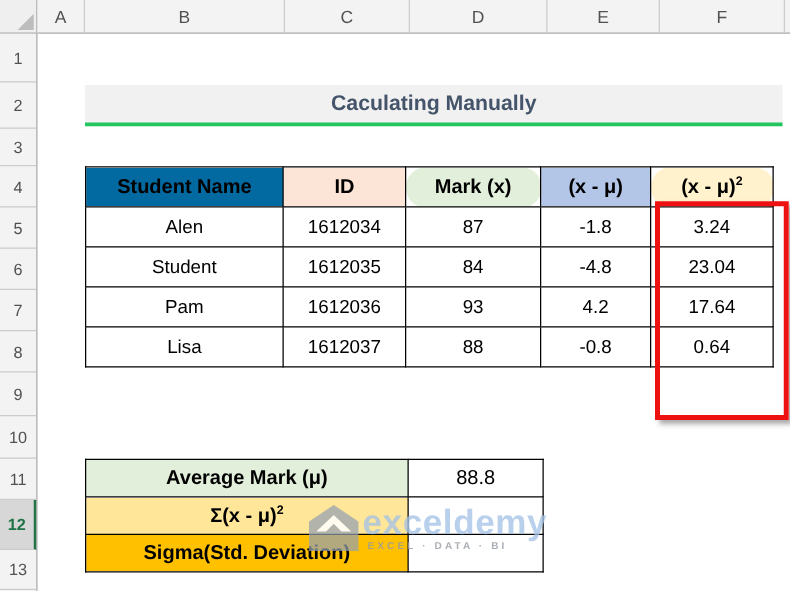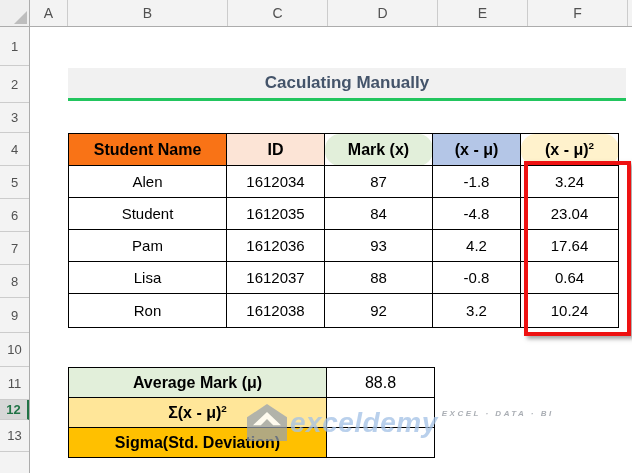--- a/index.html
+++ b/index.html
@@ -26,21 +26,21 @@
               border-bottom:3px solid #22c55e;display:flex;align-items:center;justify-content:center;
               font-size:17px;font-weight:bold;color:#44546A;box-sizing:content-box;}
 
   
   table{border-collapse:collapse;}
   .main-table{position:absolute;left:68px;top:133px;table-layout:fixed;}
   .main-table th,.main-table td{border:1.5px solid #000;text-align:center;vertical-align:middle;
        padding:0;font-size:15px;height:31px;overflow:hidden;}
   .main-table th{font-weight:bold;font-size:16px;}
   .c-student{width:157px;} .c-id{width:97px;} .c-mark{width:107px;border-radius:15px;} .c-diff{width:87px;} .c-diffsq{width:97px;}
-  .bg-student{background:#f97316;} .bg-id{background:#FCE4D6;margin-left:44px;} .bg-mark{background:#E2EFDA;}
+  .bg-student{background:#0369a1;} .bg-id{background:#FCE4D6;margin-left:44px;} .bg-mark{background:#E2EFDA;}
   .bg-diff{background:#B4C6E7;} .bg-diffsq{background:#FFF2CC;border-radius:15px;}
   sup{font-size:0.62em;}
 
   
   .red-box{position:absolute;left:524px;top:161px;width:99px;height:167px;border:4px solid #EE1111;
            box-shadow:3px 3px 4px rgba(80,80,80,.5);z-index:6;pointer-events:none;}
 
   
   .summary-table{position:absolute;left:68px;top:367px;table-layout:fixed;}
   .summary-table td{border:1.5px solid #000;text-align:center;vertical-align:middle;padding:0;
@@ -50,21 +50,21 @@
   .bg-avg{background:#E2EFDA;} .bg-sum{background:#FFE699;} .bg-sigma{background:#FFC000;}
 
   
   .watermark{position:absolute;left:247px;top:404px;display:flex;align-items:center;z-index:9;
              pointer-events:none;opacity:.85;}
   .wm-icon{position:relative;width:40px;height:37px;margin-right:3px;}
   .wm-house{position:absolute;inset:0;background:rgba(148,160,176,.85);
             clip-path:polygon(50% 0,100% 36%,100% 100%,0 100%,0 36%);}
   .wm-arrow{position:absolute;left:6px;top:8px;width:28px;height:22px;background:#fff;
             clip-path:polygon(50% 0,100% 60%,72% 60%,50% 32%,28% 60%,0 60%);}
-  .wm-textcol{display:flex;flex-direction:row;line-height:1;font-style:italic;}
+  .wm-textcol{display:flex;flex-direction:column;line-height:1;}
   .wm-brand{font-size:28px;font-weight:bold;color:rgba(164,194,230,.9);letter-spacing:.5px;}
   .wm-tagline{font-size:8px;color:rgba(150,155,162,.95);letter-spacing:2.5px;margin-top:1px;padding-left:4px;font-weight:bold;}
 </style>
 </head>
 <body>
 
 <div class="stage">
 
   <div class="corner">
     <div class="corner-tri"></div>
@@ -85,21 +85,21 @@
     <div class="rowcell" style="height:37px">2</div>
     <div class="rowcell" style="height:30px">3</div>
     <div class="rowcell" style="height:33px">4</div>
     <div class="rowcell" style="height:33px">5</div>
     <div class="rowcell" style="height:33px">6</div>
     <div class="rowcell" style="height:33px">7</div>
     <div class="rowcell" style="height:33px">8</div>
     <div class="rowcell" style="height:35px">9</div>
     <div class="rowcell" style="height:34px">10</div>
     <div class="rowcell" style="height:33px">11</div>
-    <div class="rowcell active" style="height:20px">12</div>
+    <div class="rowcell active" style="height:40px">12</div>
     <div class="rowcell" style="height:32px">13</div>
     <div class="rowcell" style="flex:1;border-bottom:none"></div>
   </div>
 
   <div class="title-cell">Caculating Manually</div>
 
   <table class="main-table">
     <tbody>
         <tr>
       <th class="c-student bg-student">Student Name</th>
@@ -129,27 +129,20 @@
       <td>4.2</td>
       <td>17.64</td>
     </tr>
     <tr>
       <td>Lisa</td>
       <td>1612037</td>
       <td>88</td>
       <td>-0.8</td>
       <td>0.64</td>
     </tr>
-    <tr>
-      <td style="height:33px">Ron</td>
-      <td>1612038</td>
-      <td>92</td>
-      <td>3.2</td>
-      <td>10.24</td>
-    </tr>
   </tbody>
     </table>
 
   <div class="red-box"></div>
 
   <table class="summary-table">
     <tbody>
         <tr>
       <td class="summary-label bg-avg">Average Mark (μ)</td>
       <td class="summary-value">88.8</td>

